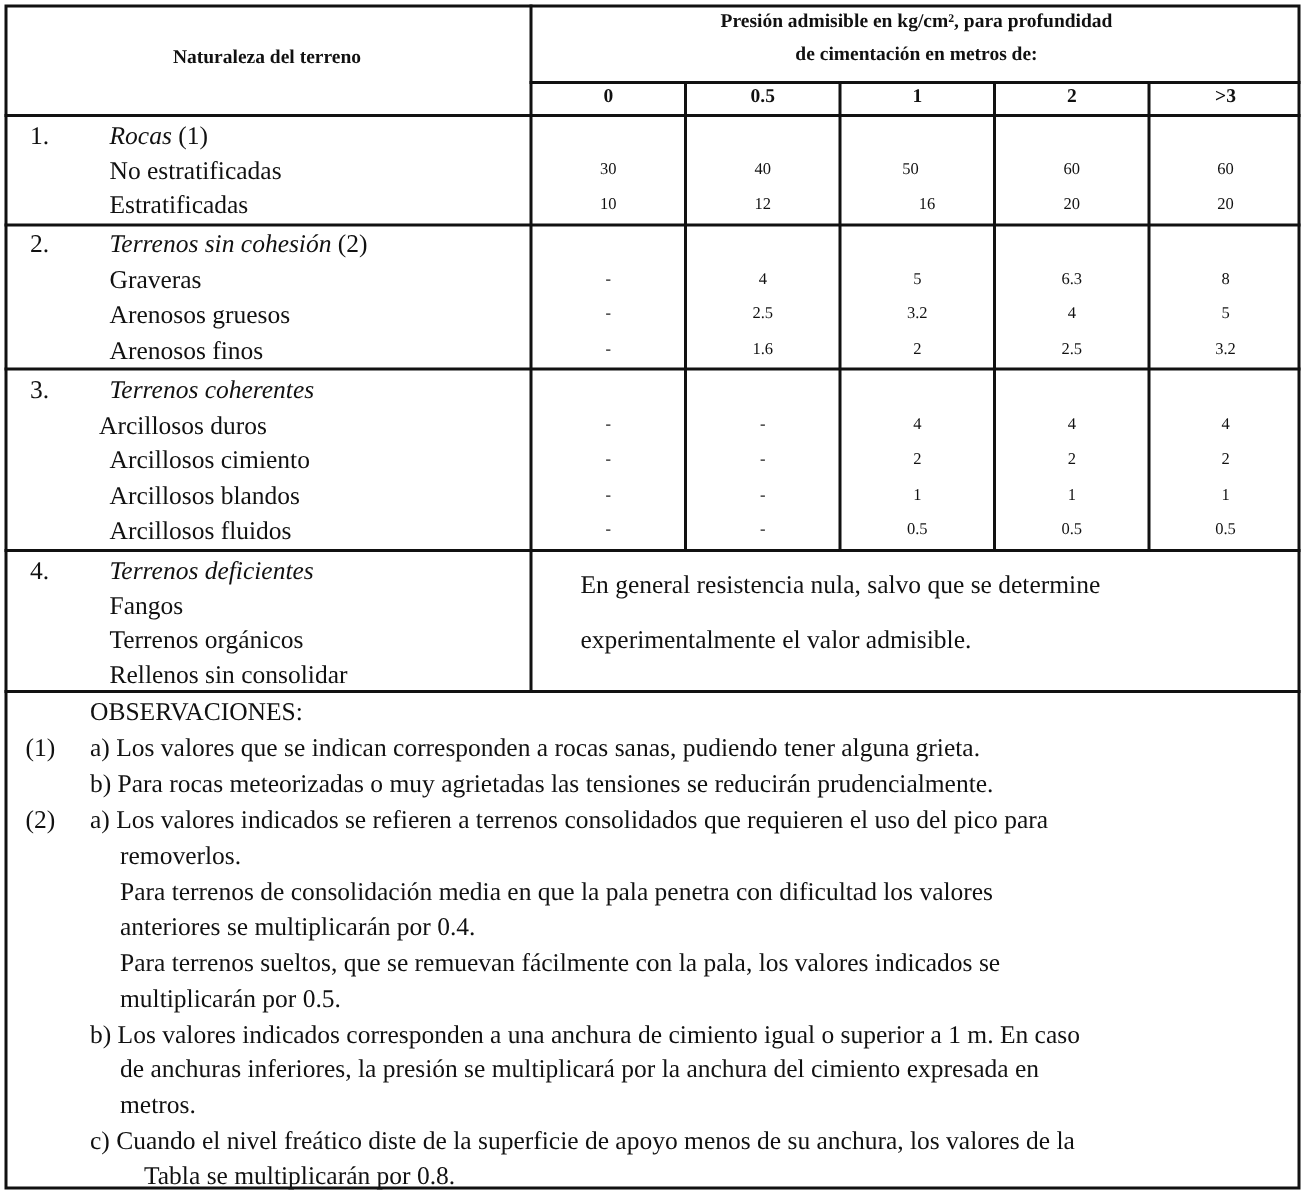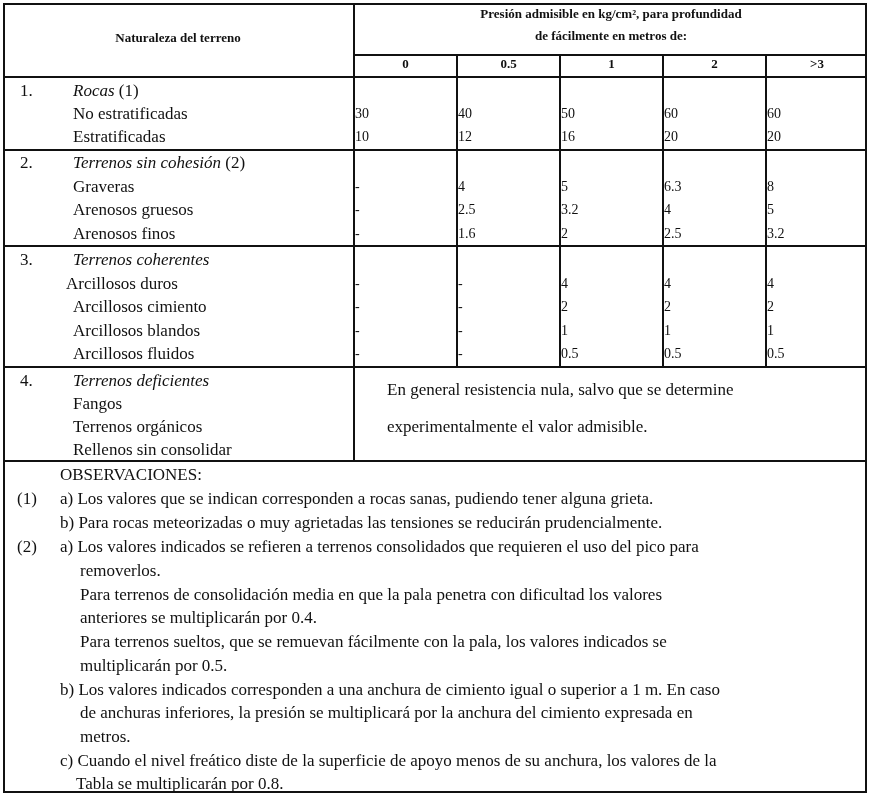--- a/index.html
+++ b/index.html
@@ -6,21 +6,21 @@
   body { width: 873px; height: 800px; position: relative; overflow: hidden;
          font-family: "Liberation Serif", "DejaVu Serif", serif; color: #111; }
   .tbl { position: absolute; left: 3px; top: 3px; width: 864px; height: 790px;
          border: 2px solid #111; box-sizing: border-box; }
   .hline { position: absolute; height: 2px; background: #111; }
   .vline { position: absolute; width: 2px; background: #111; }
   .abs { position: absolute; white-space: nowrap; }
   .hdr { font-weight: bold; font-size: 13px; text-align: center; }
   .txt { font-size: 17px; line-height: 23.5px; }
   .it { font-style: italic; }
-  .num { position: absolute; text-align: left; font-size: 14px; line-height: 23.5px; }
+  .num { position: absolute; text-align: center; font-size: 11px; line-height: 23.5px; }
   .obs { font-size: 17px; line-height: 23.5px; }
 </style>
 </head>
 <body>
 
 <div class="tbl"></div>
 
 <div class="hline" style="left:353px; top:54px; width:514px; height:2px;"></div>
 <div class="hline" style="left:3px; top:76px; width:864px;"></div>
 <div class="hline" style="left:3px; top:149px; width:864px;"></div>
@@ -29,21 +29,21 @@
 <div class="hline" style="left:3px; top:460px; width:864px;"></div>
 
 <div class="vline" style="left:353px; top:3px; height:459px;"></div>
 <div class="vline" style="left:456px; top:54px; height:314px;"></div>
 <div class="vline" style="left:559px; top:54px; height:314px;"></div>
 <div class="vline" style="left:662px; top:54px; height:314px;"></div>
 <div class="vline" style="left:765px; top:54px; height:314px;"></div>
 
 <div class="abs hdr" style="left:3px; width:350px; top:30px;">Naturaleza del terreno</div>
 <div class="abs hdr" style="left:355px; width:512px; top:6px;">Presión admisible en kg/cm², para profundidad</div>
-<div class="abs hdr" style="left:355px; width:512px; top:28px;">de fácilmente en metros de:</div>
+<div class="abs hdr" style="left:355px; width:512px; top:28px;">de cimentación en metros de:</div>
 <div class="abs hdr" style="left:355px; width:101px; top:56px;">0</div>
 <div class="abs hdr" style="left:458px; width:101px; top:56px;">0.5</div>
 <div class="abs hdr" style="left:561px; width:101px; top:56px;">1</div>
 <div class="abs hdr" style="left:664px; width:101px; top:56px;">2</div>
 <div class="abs hdr" style="left:767px; width:100px; top:56px;">&gt;3</div>
 
 <div class="abs txt" style="left:20px; top:79px;">1.</div>
 <div class="abs txt" style="left:73px; top:79px;">
   <span class="it">Rocas</span>
   <span>(1)</span>
@@ -137,13 +137,13 @@
 <div class="abs obs" style="left:60px; top:535px;">a) Los valores indicados se refieren a terrenos consolidados que requieren el uso del pico para</div>
 <div class="abs obs" style="left:80px; top:559px;">removerlos.</div>
 <div class="abs obs" style="left:80px; top:583px;">Para terrenos de consolidación media en que la pala penetra con dificultad los valores</div>
 <div class="abs obs" style="left:80px; top:606px;">anteriores se multiplicarán por 0.4.</div>
 <div class="abs obs" style="left:80px; top:630px;">Para terrenos sueltos, que se remuevan fácilmente con la pala, los valores indicados se</div>
 <div class="abs obs" style="left:80px; top:654px;">multiplicarán por 0.5.</div>
 <div class="abs obs" style="left:60px; top:678px;">b) Los valores indicados corresponden a una anchura de cimiento igual o superior a 1 m. En caso</div>
 <div class="abs obs" style="left:80px; top:701px;">de anchuras inferiores, la presión se multiplicará por la anchura del cimiento expresada en</div>
 <div class="abs obs" style="left:80px; top:725px;">metros.</div>
 <div class="abs obs" style="left:60px; top:749px;">c) Cuando el nivel freático diste de la superficie de apoyo menos de su anchura, los valores de la</div>
-<div class="abs obs" style="left:76px; top:772px;font-family:Liberation Serif, serif;">Tabla se multiplicarán por 0.8.</div>
+<div class="abs obs" style="left:96px; top:772px;font-family:Liberation Serif, serif;">Tabla se multiplicarán por 0.8.</div>
 
 </body></html>

